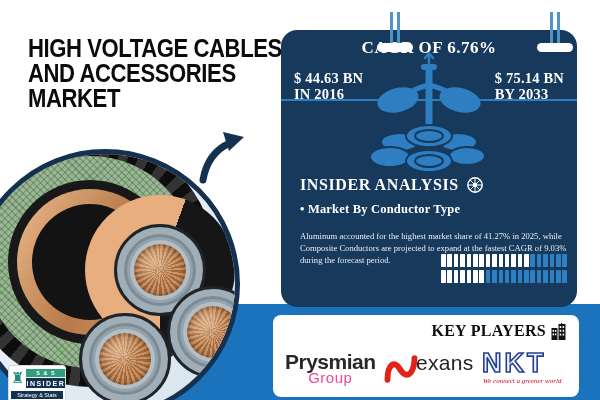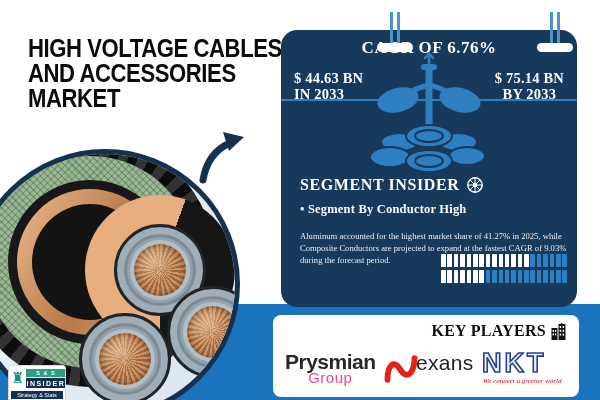--- a/index.html
+++ b/index.html
@@ -55,21 +55,21 @@
   .rope-left{left:390px;} .rope-right{left:550px;}
   .pin{position:absolute;top:31px;width:36px;height:9px;background:#fff;border-radius:5px;z-index:5;}
   .pin-left{left:377px;} .pin-right{left:537px;}
 
   
   .panel{position:absolute;left:281px;top:18px;width:296px;height:277px;border-radius:16px;
          background:var(--navy,#17395C);color:#fff;z-index:2;}
   .cagr{position:absolute;top:8px;left:0;right:0;text-align:center;font-size:17px;font-weight:bold;letter-spacing:.5px;}
   .stat{position:absolute;top:40px;font-weight:bold;font-size:14.5px;line-height:1.12;letter-spacing:.2px;}
   .stat-left{left:13px;text-align:left;}
-  .stat-right{right:13px;text-align:center;}
+  .stat-right{right:13px;text-align:left;}
   .divider{position:absolute;top:69px;left:0;right:0;height:2px;background:var(--accent,#2E7EC2);}
   .scale-svg{position:absolute;left:73px;top:22px;}
   .seg-title-row{position:absolute;left:19px;top:146px;display:flex;align-items:center;gap:7px;}
   .seg-title{font-size:16px;font-weight:bold;letter-spacing:.6px;}
   .seg-heading{position:absolute;left:19px;top:172px;font-size:12.5px;font-weight:bold;letter-spacing:.2px;}
   .seg-text{position:absolute;left:19px;top:191px;width:268px;font-size:8.6px;line-height:1.42;color:#e9eef4;}
   .bars{position:absolute;right:10px;top:224px;}
   .bar-row{display:flex;gap:1.8px;justify-content:flex-end;margin-bottom:3px;}
   .bar{width:4.6px;height:13px;border-radius:.5px;display:block;}
   .bar.white{background:#fff;} .bar.blue{background:var(--accent,#2E7EC2);}
@@ -132,21 +132,21 @@
 
   <svg class="arrow-svg" width="56" height="52" viewBox="0 0 56 52">
     <path d="M7,50 C10,32 18,20 34,13" fill="none" stroke="#14324F" stroke-width="7" stroke-linecap="round"></path>
     <path d="M48,7 L27,2 L33,21 Z" fill="#14324F"></path>
   </svg>
 
   <section class="panel">
     <div class="cagr">CAGR OF 6.76%</div>
     <div class="stat stat-left">
       <div>$ 44.63 BN</div>
-      <div>IN 2033</div>
+      <div>IN 2016</div>
     </div>
     <div class="stat stat-right">
       <div>$ 75.14 BN</div>
       <div>BY 2033</div>
     </div>
     <div class="divider"></div>
 
     <svg class="scale-svg" width="150" height="128" viewBox="0 0 150 128">
       <g stroke="#2E7EC2" stroke-width="2.5" fill="none" stroke-linecap="round">
         <path d="M75,12 V3"></path>
@@ -164,33 +164,33 @@
         <ellipse cx="75" cy="84" rx="23" ry="11"></ellipse>
         <ellipse cx="75" cy="84" rx="14" ry="6" fill="none"></ellipse>
         <ellipse cx="36" cy="105" rx="20" ry="10"></ellipse>
         <ellipse cx="113" cy="104" rx="18" ry="9"></ellipse>
         <ellipse cx="75" cy="109" rx="23" ry="11"></ellipse>
         <ellipse cx="75" cy="109" rx="14" ry="6" fill="none"></ellipse>
       </g>
     </svg>
 
     <div class="seg-title-row">
-      <span class="seg-title">SEGMENT INSIDER</span>
+      <span class="seg-title">INSIDER ANALYSIS</span>
       <svg width="18" height="18" viewBox="0 0 18 18">
         <circle cx="9" cy="9" r="7.2" fill="none" stroke="#fff" stroke-width="1.4"></circle>
         <g stroke="#fff" stroke-width="1">
           <line x1="9" y1="1.8" x2="9" y2="16.2"></line>
             <line x1="1.8" y1="9" x2="16.2" y2="9"></line>
           <line x1="3.9" y1="3.9" x2="14.1" y2="14.1"></line>
             <line x1="14.1" y1="3.9" x2="3.9" y2="14.1"></line>
         </g>
         <circle cx="9" cy="9" r="2.2" fill="#fff"></circle>
       </svg>
     </div>
-    <div class="seg-heading">• Segment By Conductor High</div>
+    <div class="seg-heading">• Market By Conductor Type</div>
     <p class="seg-text">Aluminum accounted for the highest market share of 41.27% in 2025, while Composite Conductors are projected to expand at the fastest CAGR of 9.03% during the forecast period.</p>
     <div class="bars">
         <div class="bar-row">
           <span class="bar white"></span>
           <span class="bar white"></span>
           <span class="bar white"></span>
           <span class="bar white"></span>
           <span class="bar white"></span>
           <span class="bar white"></span>
           <span class="bar white"></span>

